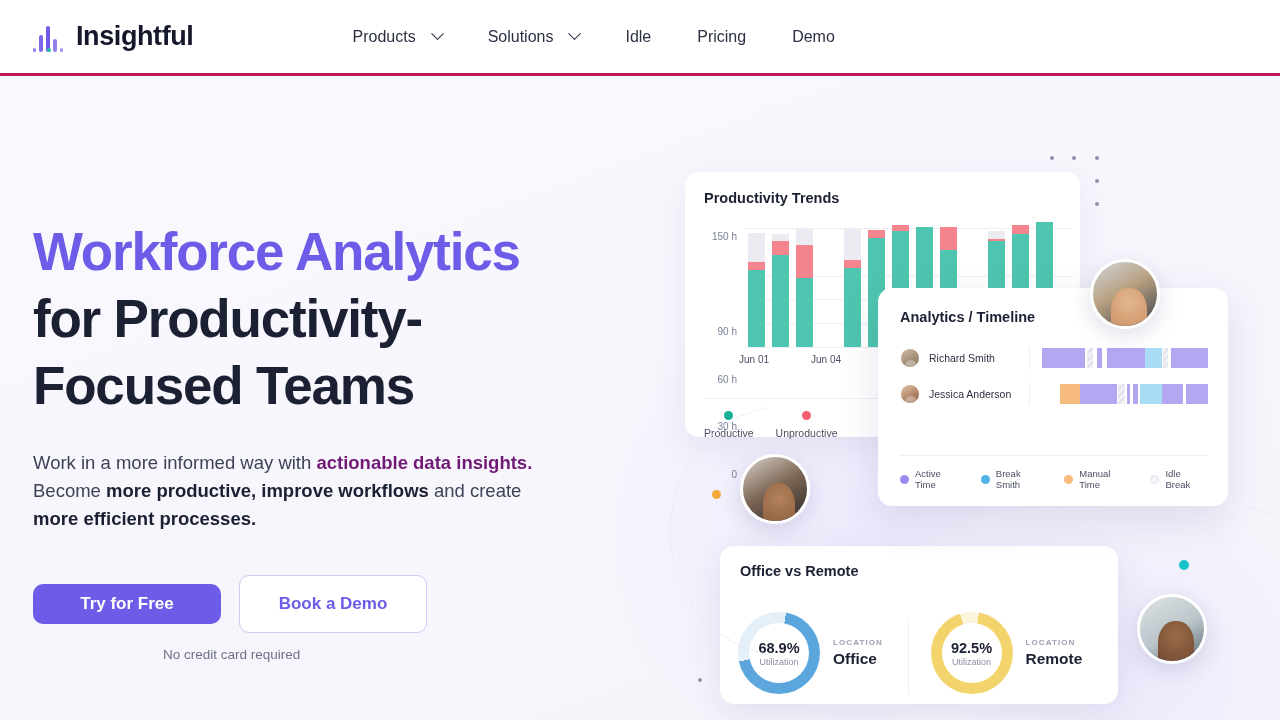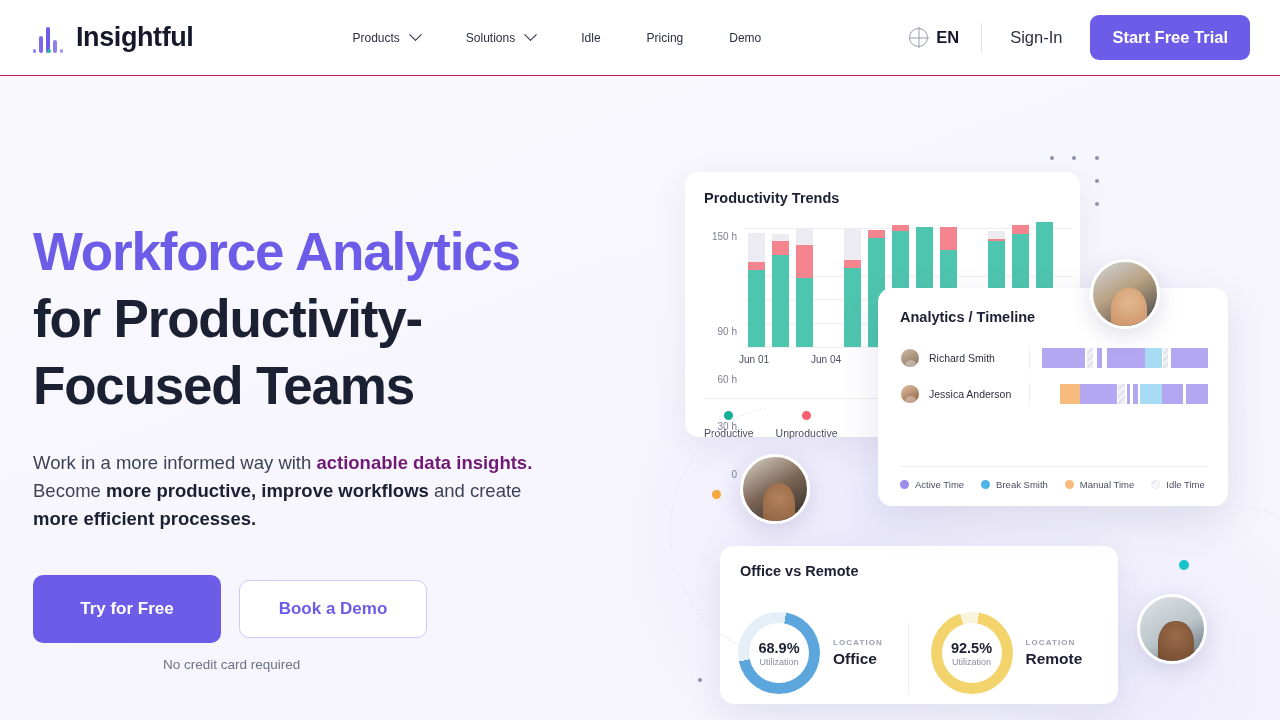--- a/index.html
+++ b/index.html
@@ -9,21 +9,21 @@
     font-family: "Liberation Sans", sans-serif;
     background: #ffffff;
   }
   #page { position: relative; width: 1280px; height: 720px; overflow: hidden; }
 
   
   .navbar {
     position: absolute; top: 0; left: 0;
     width: 1280px; height: 76px;
     background: #ffffff;
-    border-bottom: 1px solid #be185d;
+    border-bottom: 3px solid #be185d;
     display: flex; align-items: center;
     z-index: 60;
   }
   .logo-wrap {
     display: flex; align-items: center; gap: 9px;
     margin-left: 33px;
   }
   .logo-mark { position: relative; width: 34px; height: 30px; }
   .logo-mark i {
     position: absolute; bottom: 0; border-radius: 2px; display: block;
@@ -35,22 +35,22 @@
   .lb5 { left: 27px; width: 3px; height: 4px;  background: #8f7fef; bottom: 12px; opacity:.85;}
   .lb-dot { left: 13.5px; width: 4px; height: 4px; background: #2bbda4; border-radius: 50%; bottom: 28px;}
   .logo-text {
     font-size: 27px; font-weight: 700; color: #15172b; letter-spacing: -0.4px;
   }
   .nav-links {
     display: flex; align-items: center; gap: 0px;
     margin-left: 136px;
   }
   .nav-link {
-    display: flex; align-items: center; gap: 11px;
-    font-size: 12px; color: #2c3043; font-weight: 400;
+    display: flex; align-items: center; gap: 17px;
+    font-size: 16px; color: #2c3043; font-weight: 400;
     padding: 0 23px; cursor: pointer; white-space: nowrap;
   }
   .chev {
     width: 9px; height: 9px; border-right: 1.8px solid #2c3043;
     border-bottom: 1.8px solid #2c3043; transform: rotate(45deg) translate(-2px,-2px);
   }
   .nav-right {
     margin-left: auto; display: flex; align-items: center; margin-right: 30px;
   }
   .lang {
@@ -101,21 +101,21 @@
   h1.headline .accent { color: #6c5ce7; }
   .subcopy {
     margin-top: 30px; font-size: 18.5px; line-height: 28px; color: #3d4356;
   }
   .subcopy b { font-weight: 700; color: #1b2033; }
   .subcopy .pur { color: #701a75; font-weight: 700; }
 
   .btn-row { margin-top: 42px; display: flex; align-items: center; gap: 18px; }
   .btn-primary {
     background: #6c5ce7; color: #fff; font-size: 17px; font-weight: 700;
-    border: none; border-radius: 10px; width: 188px; height: 68px; cursor: pointer;
+    border: none; border-radius: 10px; width: 188px; height: 40px; cursor: pointer;
   }
   .btn-secondary {
     background: #ffffff; color: #6c5ce7; font-size: 17px; font-weight: 700;
     border: 1.5px solid #cfc9f5; border-radius: 10px; width: 188px; height: 58px;
     cursor: pointer;
   }
   .nocard {
     margin-top: 14px; margin-left: 130px; font-size: 13.5px; color: #6d7285;
   }
 
@@ -287,29 +287,20 @@
         <span>Idle</span>
       </div>
       <div class="nav-link">
         <span>Pricing</span>
       </div>
       <div class="nav-link">
         <span>Demo</span>
       </div>
     </div>
 
-    <div class="nav-right">
-      <div class="lang">
-        <span class="globe"></span>
-        <span class="lang-label">EN</span>
-      </div>
-      <span class="divider-v"></span>
-      <span class="signin">Sign-In</span>
-      <button class="cta-trial">Start Free Trial</button>
-    </div>
   </div>
 
   <div class="hero-bg">
     <span class="blob blob-a"></span>
     <span class="blob blob-b"></span>
   </div>
 
   <div class="hero-left">
     <h1 class="headline">
       <span class="accent">Workforce Analytics</span><br>
@@ -468,21 +459,21 @@
         <span class="lg-s">
           <span class="dot" style="background:#4fb3e8"></span>
           <span>Break Smith</span>
         </span>
         <span class="lg-s">
           <span class="dot" style="background:#f7bb7e"></span>
           <span>Manual Time</span>
         </span>
         <span class="lg-s">
           <span class="dot-idle"></span>
-          <span>Idle Time</span>
+          <span>Idle Break</span>
         </span>
       </div>
     </div>
 
     <div class="card card-office">
       <div class="card-title off-title">Office vs Remote</div>
       <div class="off-body">
 
         <div class="off-half">
           <span class="ring" id="ring-0" style="background: conic-gradient(from 10deg, rgb(91, 167, 221) 0deg, rgb(91, 167, 221) 248.04deg, rgb(228, 239, 248) 248.04deg, rgb(228, 239, 248) 360deg); border-radius: 50%;">

